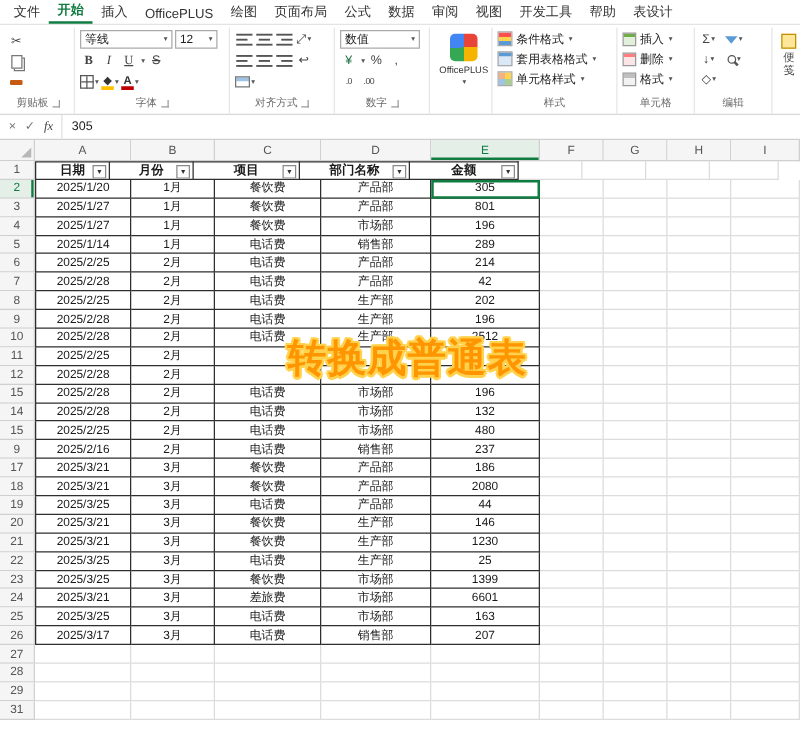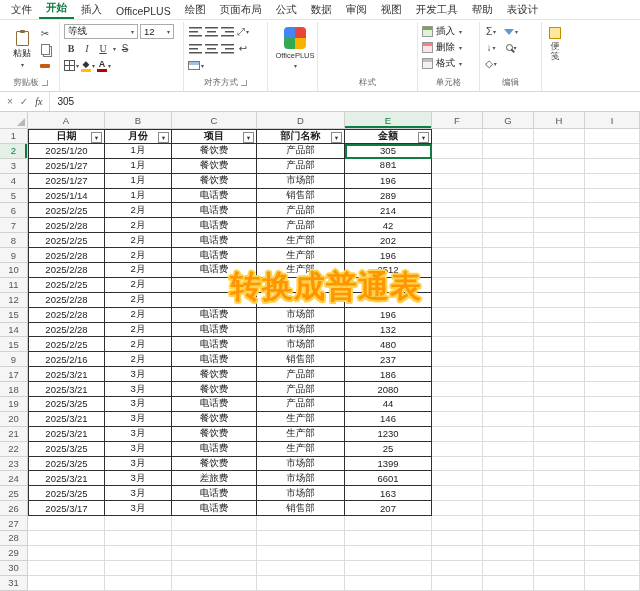--- a/index.html
+++ b/index.html
@@ -139,25 +139,20 @@
     <div class="rtab">视图</div>
     <div class="rtab">开发工具</div>
     <div class="rtab">帮助</div>
     <div class="rtab">表设计</div>
   </div>
 
 <div class="ribbon">
 
   <div class="rgroup" style="width:58px;">
     <div style="display:flex;">
-      <div class="bigbtn">
-        <span class="clip"></span>
-        <span style="font-size:9px;">粘贴</span>
-        <span class="drop">▾</span>
-      </div>
       <div class="editcol" style="padding-top:3px;">
         <span class="mini">✂</span>
         <span class="mini">
             <span class="copyic"></span>
           </span>
         <span class="mini">
             <span class="brush"></span>
           </span>
       </div>
     </div>
@@ -198,20 +193,24 @@
           <span class="drop">▾</span>
         </span>
       <span class="mini">
           <span class="colorbar">
             <span class="g">A</span>
             <span class="bar-red"></span>
           </span>
           <span class="drop">▾</span>
         </span>
     </div>
+    <div class="rgroup-label">
+        <span>字体</span>
+        <span class="launcher"></span>
+      </div>
   </div>
 
   <div class="rgroup" style="width:84px;">
     <div class="rrowline">
       <span class="mini">
           <span class="alni al-l"></span>
         </span>
       <span class="mini">
           <span class="alni al-c"></span>
         </span>
@@ -237,30 +236,69 @@
           <span class="mergeic"></span>
           <span class="drop">▾</span>
         </span>
     </div>
     <div class="rgroup-label">
         <span>对齐方式</span>
         <span class="launcher"></span>
       </div>
   </div>
 
+  <div class="rgroup" style="width:76px;">
+    <div class="rrowline">
+      <span class="combo" style="width:64px;">
+          <span>数值</span>
+          <span class="drop">▾</span>
+        </span>
+    </div>
+    <div class="rrowline">
+      <span class="mini" style="color:#1f7044;">¥</span>
+      <span class="drop">▾</span>
+      <span class="mini">%</span>
+      <span class="mini">,</span>
+    </div>
+    <div class="rrowline">
+      <span class="mini deci">.0</span>
+      <span class="mini deci">.00</span>
+    </div>
+    <div class="rgroup-label">
+        <span>数字</span>
+        <span class="launcher"></span>
+      </div>
+  </div>
 
   <div class="rgroup" style="width:50px;">
     <div class="opbtn">
       <span class="oplogo"></span>
       <span class="oplabel">OfficePLUS</span>
       <span class="drop">▾</span>
     </div>
   </div>
 
   <div class="rgroup" style="width:100px;">
+    <div>
+        <div class="stylerow">
+          <span class="icsq ic-cond"></span>
+          <span>条件格式</span>
+          <span class="drop">▾</span>
+        </div>
+        <div class="stylerow">
+          <span class="icsq ic-table"></span>
+          <span>套用表格格式</span>
+          <span class="drop">▾</span>
+        </div>
+        <div class="stylerow">
+          <span class="icsq ic-cellstyle"></span>
+          <span>单元格样式</span>
+          <span class="drop">▾</span>
+        </div>
+      </div>
     <div class="rgroup-label">
         <span>样式</span>
       </div>
   </div>
 
   <div class="rgroup" style="width:62px;">
     <div>
         <div class="stylerow">
           <span class="cellic green"></span>
           <span>插入</span>
@@ -340,21 +378,21 @@
       <div class="ch" style="width: 85px;">C</div>
       <div class="ch" style="width: 88px;">D</div>
       <div class="ch hl" style="width: 87px;">E</div>
       <div class="ch" style="width: 51px;">F</div>
       <div class="ch" style="width: 51px;">G</div>
       <div class="ch" style="width: 51px;">H</div>
       <div class="ch" style="width: 55px;">I</div>
     </div>
     <div class="crow">
       <div class="rh">1</div>
-      <div class="cell tbl thead tl" style="width: 77px;">
+      <div class="cell tbl thead tl" style="width: 60px;">
         <span>日期</span>
         <span class="filter-btn">▼</span>
       </div>
       <div class="cell tbl thead" style="width: 67px;">
         <span>月份</span>
         <span class="filter-btn">▼</span>
       </div>
       <div class="cell tbl thead" style="width: 85px;">
         <span>项目</span>
         <span class="filter-btn">▼</span>
@@ -383,21 +421,21 @@
       <div class="cell" style="width: 51px;"></div>
       <div class="cell" style="width: 51px;"></div>
       <div class="cell" style="width: 55px;"></div>
     </div>
     <div class="crow">
       <div class="rh">3</div>
       <div class="cell tbl tl" style="width: 77px;">2025/1/27</div>
       <div class="cell tbl" style="width: 67px;">1月</div>
       <div class="cell tbl" style="width: 85px;">餐饮费</div>
       <div class="cell tbl" style="width: 88px;">产品部</div>
-      <div class="cell tbl" style="width: 87px; font-family: Liberation Mono, monospace;">801</div>
+      <div class="cell tbl" style="width: 87px;">801</div>
       <div class="cell" style="width: 51px;"></div>
       <div class="cell" style="width: 51px;"></div>
       <div class="cell" style="width: 51px;"></div>
       <div class="cell" style="width: 55px;"></div>
     </div>
     <div class="crow">
       <div class="rh">4</div>
       <div class="cell tbl tl" style="width: 77px;">2025/1/27</div>
       <div class="cell tbl" style="width: 67px;">1月</div>
       <div class="cell tbl" style="width: 85px;">餐饮费</div>
@@ -702,32 +740,20 @@
       <div class="cell" style="width: 67px;"></div>
       <div class="cell" style="width: 85px;"></div>
       <div class="cell" style="width: 88px;"></div>
       <div class="cell" style="width: 87px;"></div>
       <div class="cell" style="width: 51px;"></div>
       <div class="cell" style="width: 51px;"></div>
       <div class="cell" style="width: 51px;"></div>
       <div class="cell" style="width: 55px;"></div>
     </div>
     <div class="crow">
-      <div class="rh">30</div>
-      <div class="cell" style="width: 77px;"></div>
-      <div class="cell" style="width: 67px;"></div>
-      <div class="cell" style="width: 85px;"></div>
-      <div class="cell" style="width: 88px;"></div>
-      <div class="cell" style="width: 87px;"></div>
-      <div class="cell" style="width: 51px;"></div>
-      <div class="cell" style="width: 51px;"></div>
-      <div class="cell" style="width: 51px;"></div>
-      <div class="cell" style="width: 55px;"></div>
-    </div>
-    <div class="crow">
       <div class="rh">31</div>
       <div class="cell" style="width: 77px;"></div>
       <div class="cell" style="width: 67px;"></div>
       <div class="cell" style="width: 85px;"></div>
       <div class="cell" style="width: 88px;"></div>
       <div class="cell" style="width: 87px;"></div>
       <div class="cell" style="width: 51px;"></div>
       <div class="cell" style="width: 51px;"></div>
       <div class="cell" style="width: 51px;"></div>
       <div class="cell" style="width: 55px;"></div>

